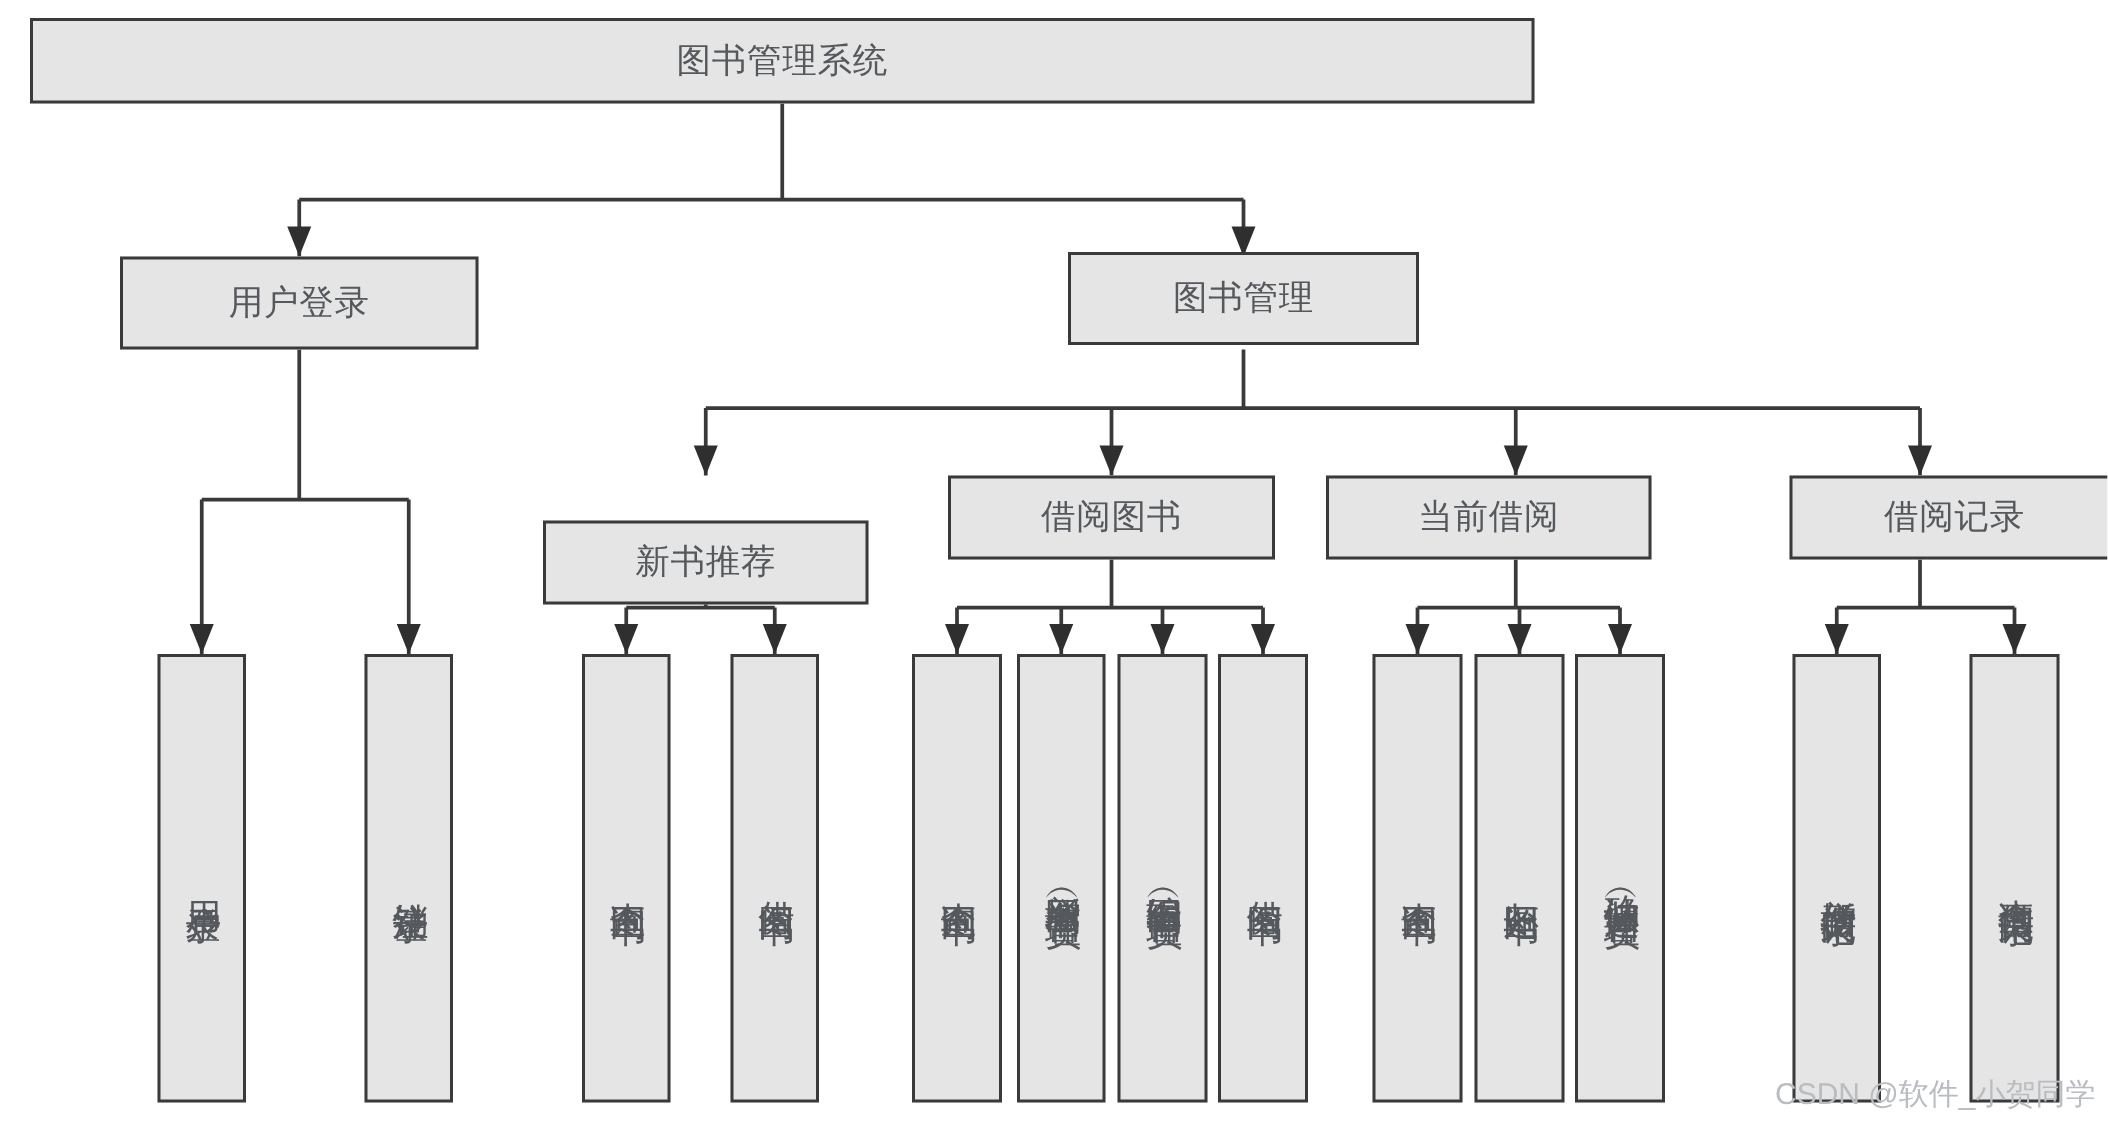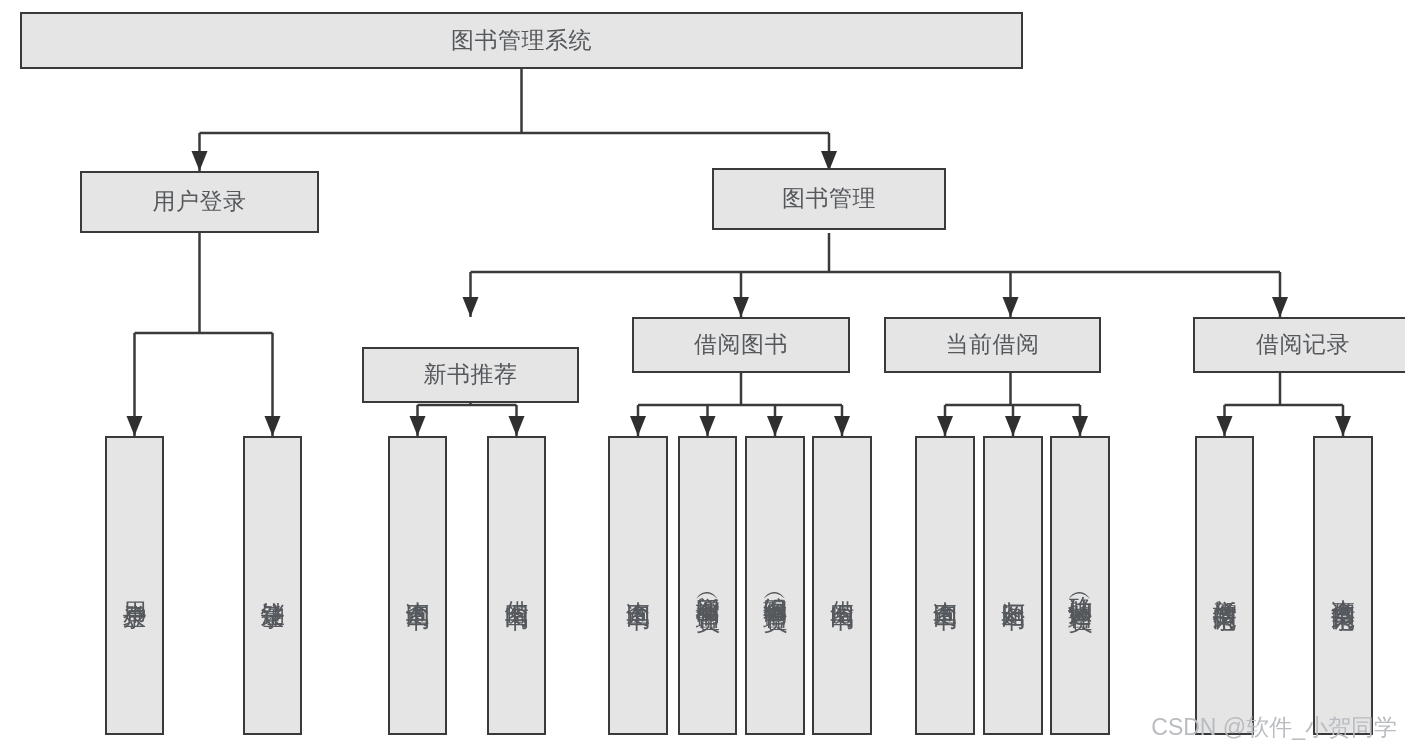--- a/index.html
+++ b/index.html
@@ -56,21 +56,21 @@
     font-size: 24px;
     line-height: 1.18;
     letter-spacing: 2px;
     white-space: nowrap;
     color: #55585c;
   }
   #watermark {
     position: absolute;
     right: 8px;
     bottom: 4px;
-    font-size: 23px;
+    font-size: 20px;
     color: #b9bcc0;
     z-index: 5;
     white-space: nowrap;
     font-family: "Liberation Sans", sans-serif;
   }
 </style>
 </head>
 <body>
 
 <div id="stage">

